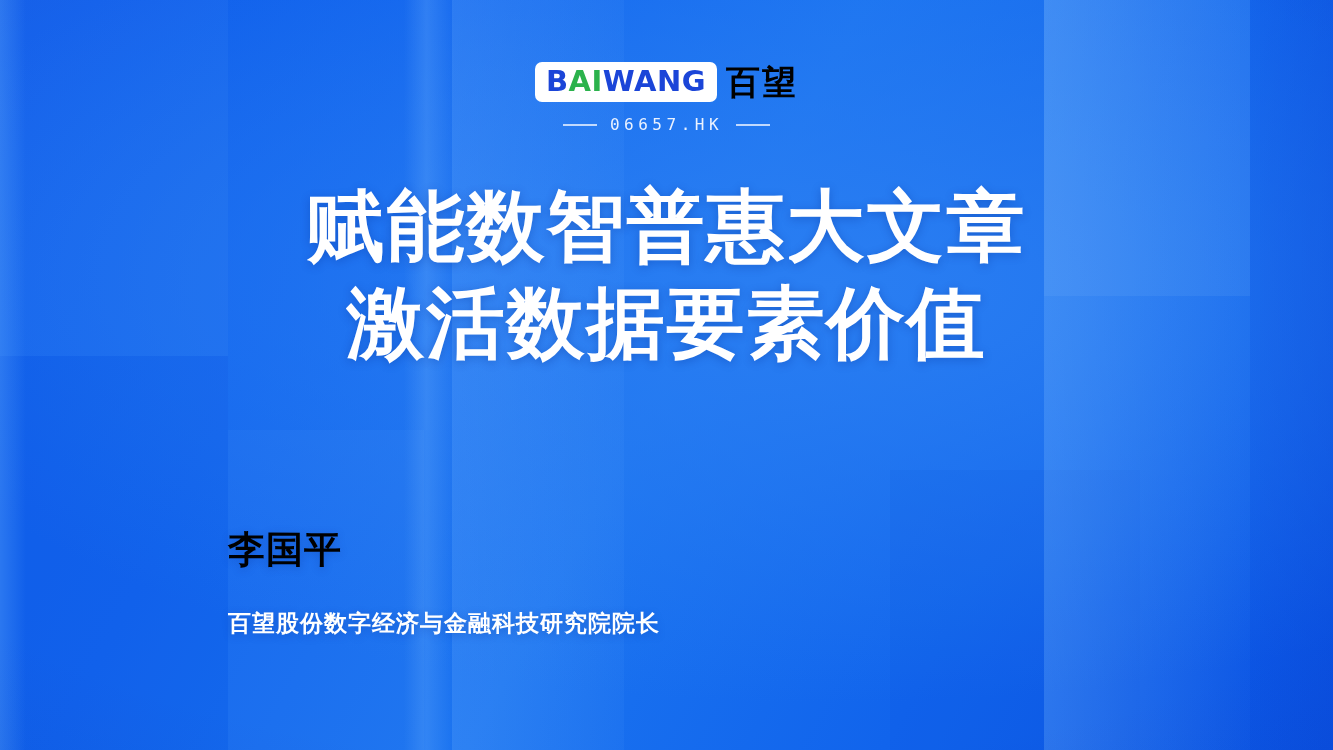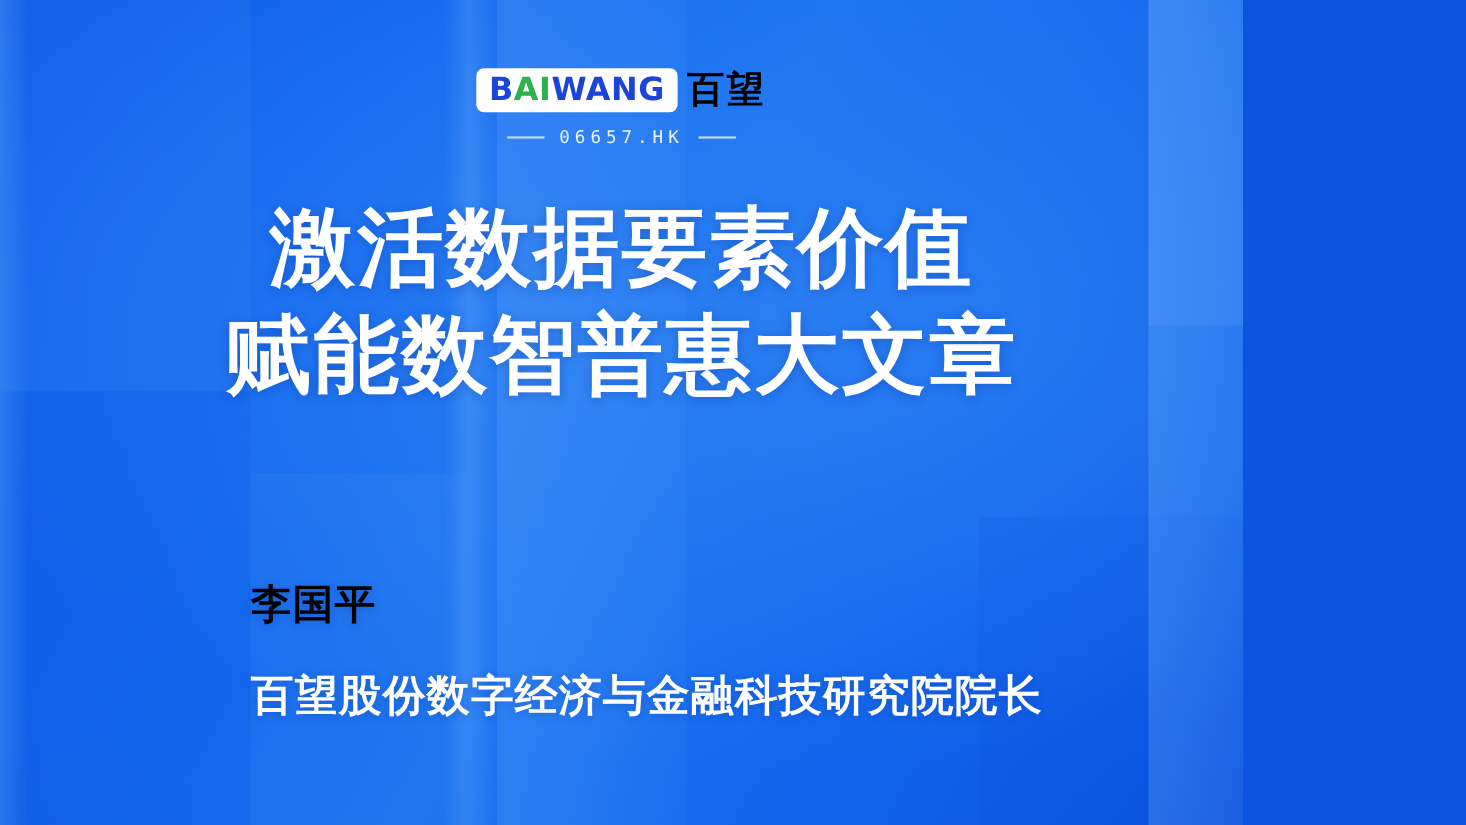--- a/index.html
+++ b/index.html
@@ -3,21 +3,21 @@
 <meta charset="utf-8">
 <title>Slide</title>
 <style>
   html, body {
     margin: 0;
     padding: 0;
     background: #0d54e0;
   }
   #slide {
     position: relative;
-    width: 1130px;
+    width: 1333px;
     height: 750px;
     overflow: hidden;
     background: #1061ec;
     font-family: "Liberation Sans", "DejaVu Sans", sans-serif;
     -webkit-font-smoothing: antialiased;
   }
 
   
   .bg-base {
     position: absolute;
@@ -143,21 +143,21 @@
     font-size: 37px;
     line-height: 1.15;
     letter-spacing: 1px;
     margin-bottom: 38px;
     text-shadow: 0 2px 8px rgba(4,40,140,.28);
   }
   .speaker-role {
     color: #ffffff;
     font-family: "DejaVu Sans", "Liberation Sans", sans-serif;
     font-weight: 700;
-    font-size: 39px;
+    font-size: 23px;
     line-height: 1.2;
     letter-spacing: 1px;
     white-space: nowrap;
     text-shadow: 0 2px 8px rgba(4,40,140,.28);
   }
 </style>
 </head>
 <body>
 
 <div id="slide">
@@ -183,22 +183,22 @@
       <span class="logo-cn">百望</span>
     </div>
     <div class="ticker-row">
       <span class="tick-rule"></span>
       <span class="ticker-text">06657.HK</span>
       <span class="tick-rule"></span>
     </div>
   </div>
 
   <div class="title-block">
+    <div class="title-line">赋能数智普惠大文章</div>
     <div class="title-line">激活数据要素价值</div>
-    <div class="title-line">赋能数智普惠大文章</div>
   </div>
 
   <div class="speaker-block">
     <div class="speaker-name">李国平</div>
     <div class="speaker-role">百望股份数字经济与金融科技研究院院长</div>
   </div>
 
 </div>
 
 </body></html>

